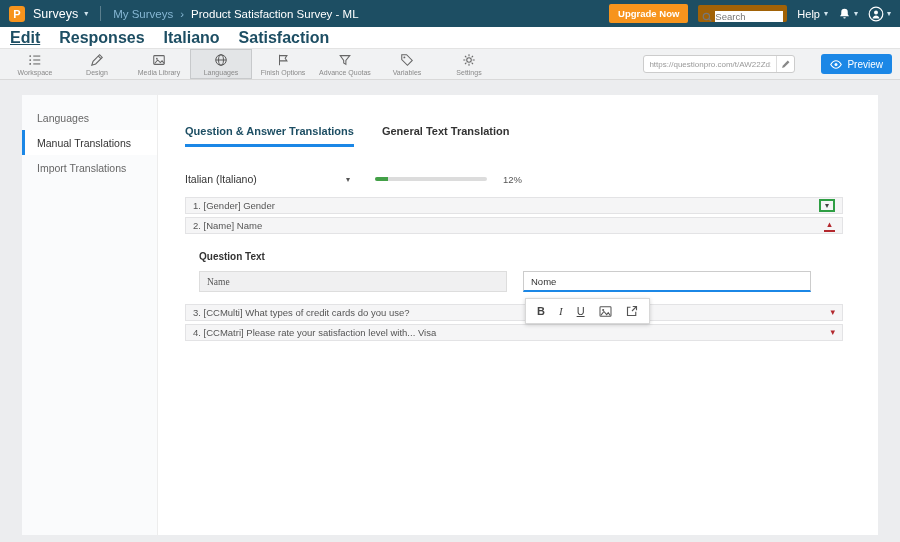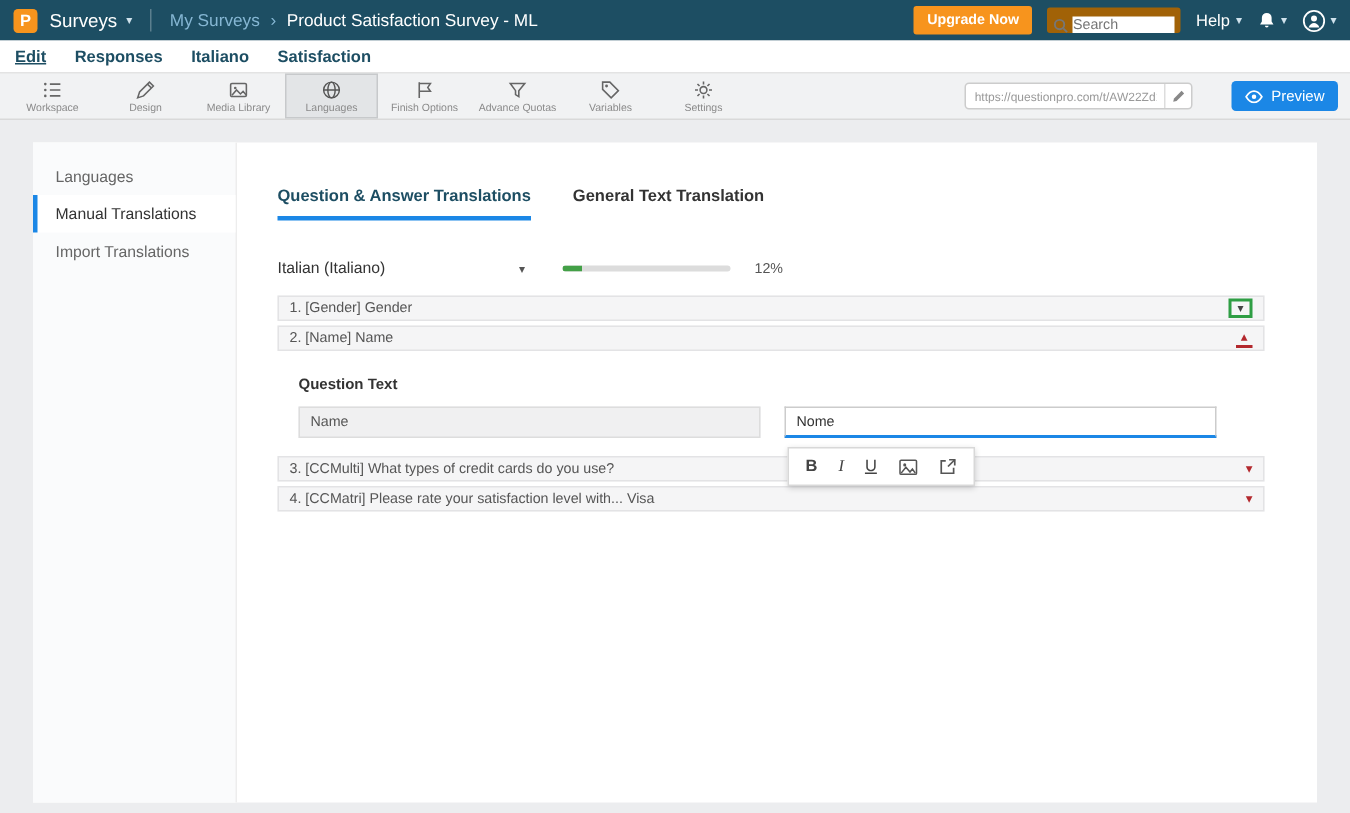--- a/index.html
+++ b/index.html
@@ -19,21 +19,21 @@
   .crumb-sep { color:#85b6d3; }
   .crumb-current { color:#fff; }
   .topbar-right { margin-left:auto; display:flex; align-items:center; gap:10px; }
   .upgrade { background:#f7941d; color:#fff; border:none; font-size:9.5px; font-weight:bold; padding:4px 9px; border-radius:2px; cursor:pointer; font-family:inherit; }
   .search-box { background:#a16207; border-radius:2px; height:17px; width:89px; display:flex; align-items:flex-end; padding:0 4px; gap:3px; }
   .search-box input { border:none; outline:none; font-size:9.5px; width:100%; color:#333; font-family:inherit; }
   .help { color:#fff; font-size:11px; display:flex; gap:4px; align-items:center; cursor:pointer; }
   .bell, .avatar { display:flex; align-items:center; gap:3px; cursor:pointer; }
   
   .navbar { height:21px; background:#fff; display:flex; align-items:center; padding:0 10px; }
-  .nav-tab { font-size:11px; font-weight:bold; color:#1d4e63; margin-right:19px; cursor:pointer; }
+  .nav-tab { font-size:16px; font-weight:bold; color:#1d4e63; margin-right:19px; cursor:pointer; }
   .nav-tab.active { text-decoration:underline; }
   .responses { margin-left:auto; color:#f7941d; font-size:15px;margin-top:44px; }
   
   .ribbon { height:32px; background:#f1f2f3; border-top:1px solid #e3e3e3; border-bottom:1px solid #d9d9d9; display:flex; align-items:stretch; padding:0 4px; position:relative; }
   .tool { width:62px; display:flex; flex-direction:column; align-items:center; justify-content:center; gap:2px; cursor:pointer; border:1px solid transparent; }
   .tool.active { background:#e3e5e7; border-color:#c7c9cb; }
   .tool-label { font-size:7px; color:#8a8a8a; white-space:nowrap; }
   .tool-icon { height:14px; display:flex; align-items:center; }
   .ribbon-right { position:absolute; right:8px; top:0; height:100%; display:flex; align-items:center; gap:8px; }
   .url-box { width:152px; height:18px; border:1px solid #ccc; border-radius:3px; background:#fff; display:flex; align-items:center; overflow:hidden; }
@@ -61,21 +61,21 @@
   .q-row { height:17px; background:#f5f5f6; border:1px solid #e3e3e5; margin-bottom:3px; display:flex; align-items:center; justify-content:space-between; padding:0 7px; font-size:9.5px; color:#555; cursor:pointer; }
   .red-caret { color:#b3282d; font-size:9px; line-height:1; }
   .green-box { border:2px solid #2f9e44; padding:0 4px; height:13px; display:flex; align-items:center; }
   .green-box .caret-sm { font-size:8px; color:#444; line-height:1; }
   .up-caret-wrap { display:flex; flex-direction:column; align-items:center; line-height:1; }
   .red-bar { width:11px; height:2px; background:#b3282d; margin-top:1px; }
   
   .editor { position:relative; padding:14px 0 12px 14px; }
   .editor-label { font-size:10px; font-weight:bold; color:#333; margin-bottom:9px; }
   .editor-row { display:flex; gap:16px; position:relative; }
-  .src-input { width:308px; height:21px; background:#f0f0f1; border:1px solid #ddd; font-size:9.5px; color:#555; padding:0 7px; font-family:Liberation Sans, sans-serif; }
+  .src-input { width:308px; height:21px; background:#f0f0f1; border:1px solid #ddd; font-size:9.5px; color:#555; padding:0 7px; font-family:Liberation Serif, serif; }
   .tgt-wrap { position:relative; }
   .tgt-input { width:288px; height:21px; background:#fff; border:1px solid #ccc; border-bottom:2px solid #1b87e6; font-size:9.5px; color:#333; padding:0 7px; outline:none; font-family:inherit; }
   .fmt-toolbar { position:absolute; left:2px; top:27px; background:#fff; border:1px solid #d8d8d8; box-shadow:0 1px 4px rgba(0,0,0,.18); padding:6px 11px; display:flex; gap:14px; align-items:center; z-index:5; }
   .fmt-btn { font-size:11px; color:#444; background:none; border:none; padding:0; cursor:pointer; font-family:inherit; display:flex; align-items:center; }
   .fmt-btn.b { font-weight:bold; }
   .fmt-btn.i { font-style:italic; font-family:"Liberation Serif", serif; }
   .fmt-btn.u { text-decoration:underline; }
   svg { display:block; }
 </style>
 </head>

